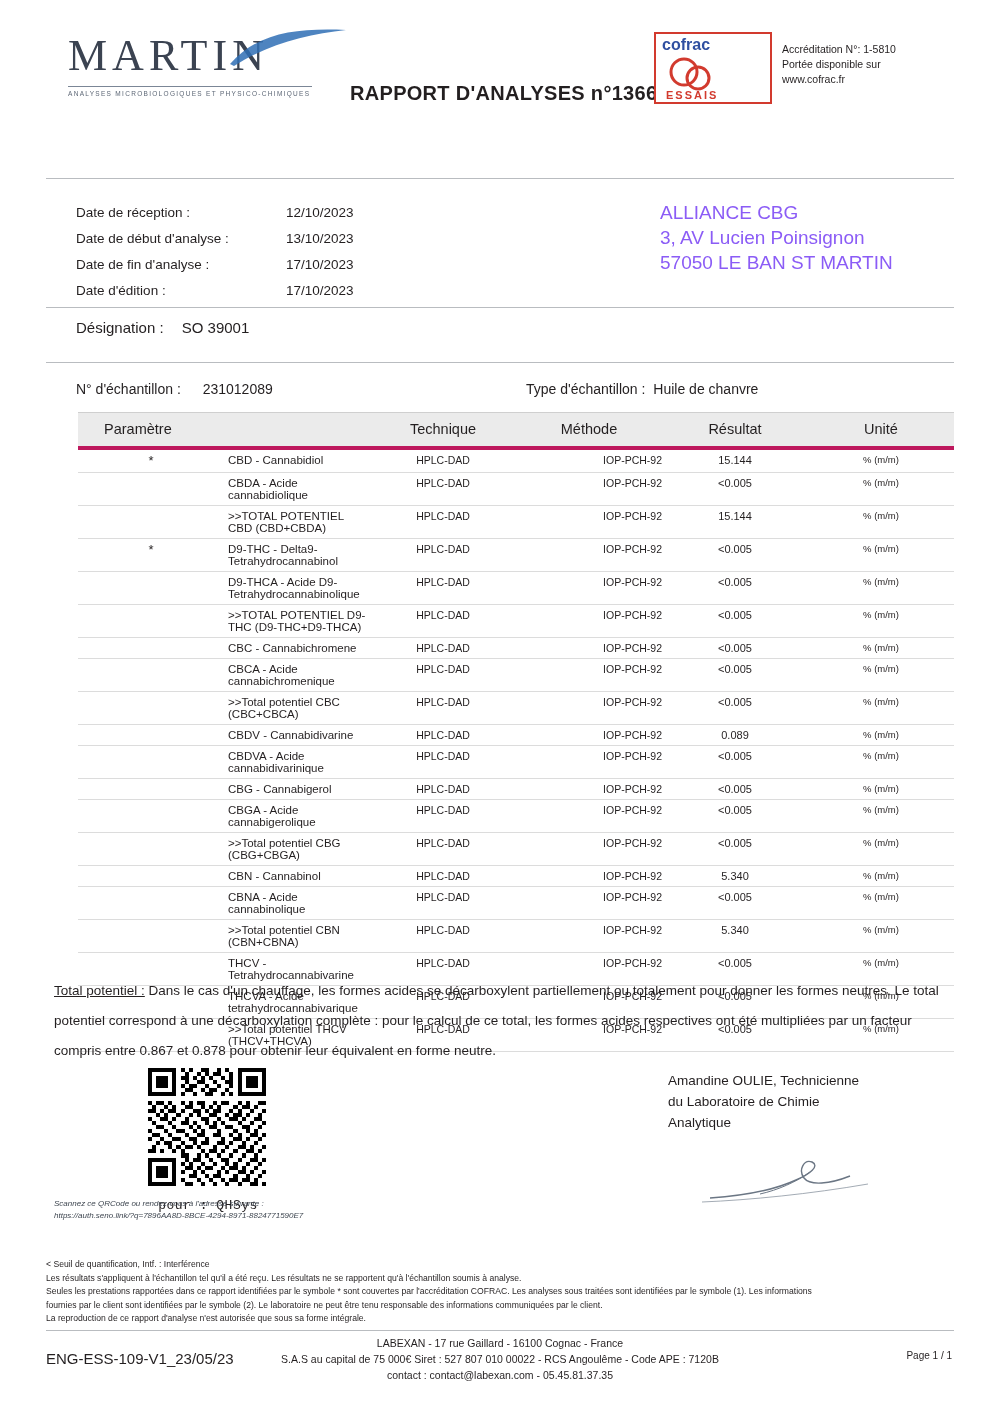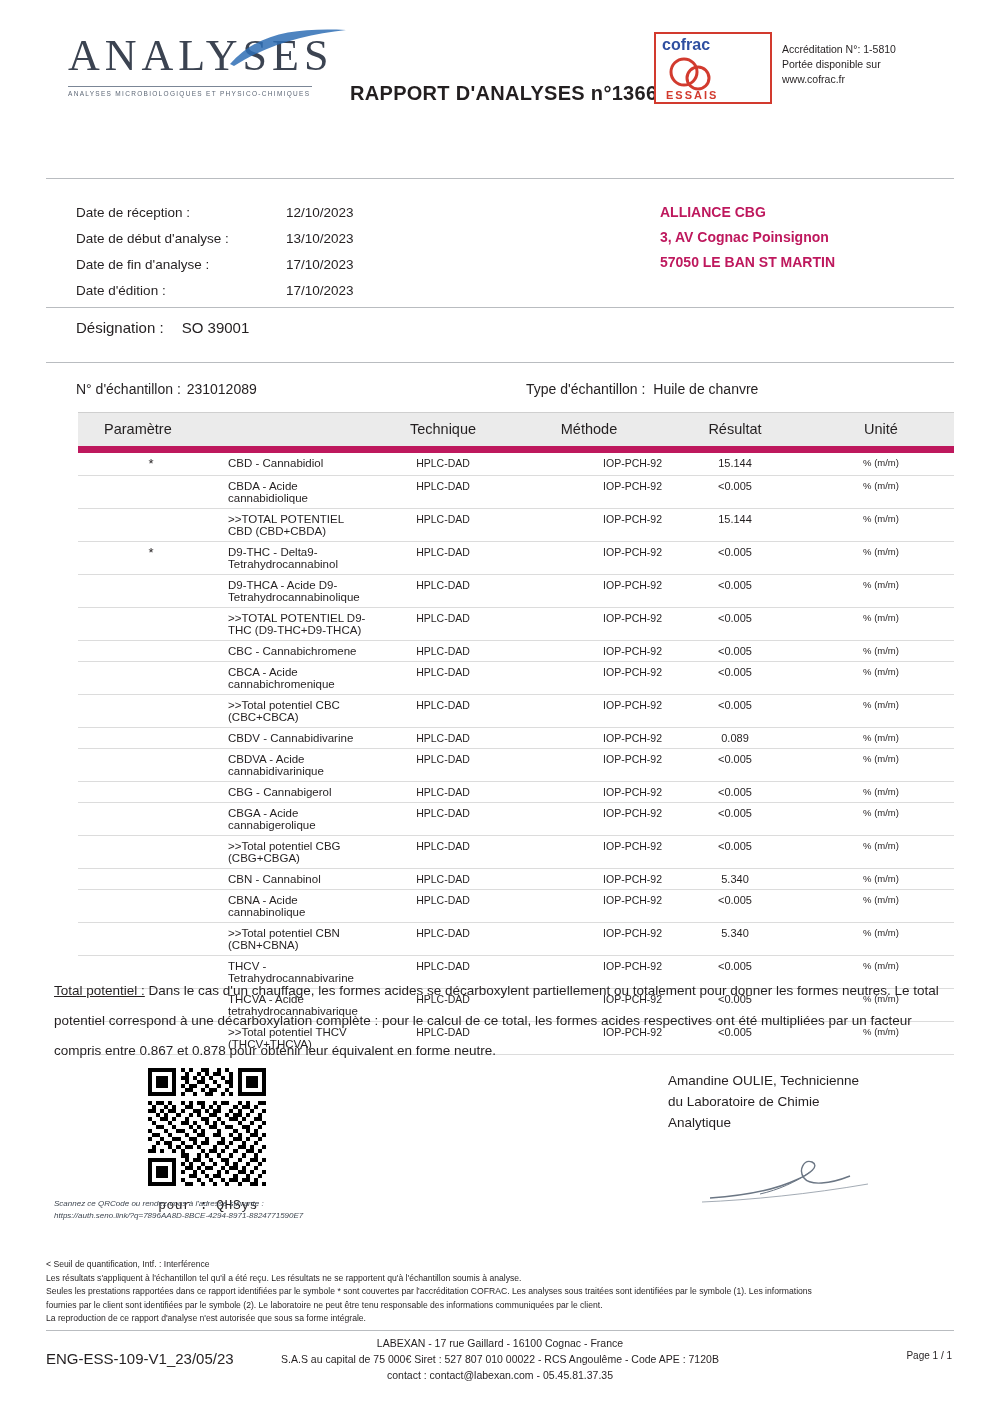--- a/index.html
+++ b/index.html
@@ -79,21 +79,21 @@
   .info {
     position: absolute; left: 76px; top: 200px; width: 430px;
     font-size: 13.5px; line-height: 26px; color: #231f20;
   }
   .info-row { display: flex; }
   .info-label { width: 210px; }
   .info-val { }
 
   .client {
     position: absolute; left: 660px; top: 200px;
-    font-size: 14px; line-height: 25px; color: #be185d; font-weight: bold;
+    font-size: 19px; line-height: 25px; color: #8b5cf6;
   }
 
   .rule-mid {
     position: absolute; left: 46px; right: 46px; top: 307px;
     border-top: 1px solid #b9bcc0;
   }
 
   .designation {
     position: absolute; left: 76px; top: 319px;
     font-size: 15px;
@@ -103,38 +103,38 @@
   .rule-mid2 {
     position: absolute; left: 46px; right: 46px; top: 362px;
     border-top: 1px solid #b9bcc0;
   }
 
   .sample-line {
     position: absolute; left: 76px; top: 381px; right: 46px;
     font-size: 14px;
   }
   .sample-no { position: absolute; left: 0; top: 0; }
-  .sample-no .val { margin-left: 2px; }
+  .sample-no .val { margin-left: 18px; }
   .sample-type { position: absolute; left: 450px; top: 0; }
   .sample-type .val { margin-left: 4px; }
 
   
   .tbl {
     position: absolute; left: 78px; top: 412px; width: 876px;
     border-collapse: collapse;
     table-layout: fixed;
   }
   .tbl th {
     background: #ebebeb;
     font-size: 14.5px;
     font-weight: normal;
     color: #231f20;
     padding: 8px 0 9px 0;
     border-top: 1px solid #cfcfcf;
-    border-bottom: 7px solid #be185d;
+    border-bottom: 4px solid #be185d;
     text-align: center;
   }
   .tbl th.p-param { text-align: left; padding-left: 26px; }
   .tbl td {
     font-size: 11.5px;
     padding: 4px 0 4px 0;
     border-bottom: 1px solid #dcdcdc;
     vertical-align: top;
     color: #231f20;
   }
@@ -201,21 +201,21 @@
 <body>
 
 <div class="page">
 
   <div class="header">
 
     <div class="logo-block">
       <svg class="logo-swoosh" viewBox="0 0 120 40">
         <path d="M2,36 C30,4 70,0 118,2 C80,6 40,16 6,38 Z" fill="#2f6fb5" opacity="0.85"></path>
       </svg>
-      <div class="logo-word">ANALYSES</div>
+      <div class="logo-word">MARTIN</div>
       <div class="logo-rule"></div>
       <div class="logo-sub">ANALYSES MICROBIOLOGIQUES ET PHYSICO-CHIMIQUES</div>
     </div>
 
     <div class="report-title">RAPPORT D'ANALYSES n°13660</div>
 
     <div class="cofrac">
       <svg class="cofrac-logo" viewBox="0 0 118 72">
         <rect x="1" y="1" width="116" height="70" fill="#ffffff" stroke="#d23a2e" stroke-width="2"></rect>
         <text x="8" y="18" font-family="Liberation Sans, sans-serif" font-size="16" fill="#2f4fa0" font-weight="bold">cofrac</text>
@@ -247,21 +247,21 @@
       <span class="info-val">17/10/2023</span>
     </div>
     <div class="info-row">
       <span class="info-label">Date d'édition :</span>
       <span class="info-val">17/10/2023</span>
     </div>
   </div>
 
   <div class="client">
     <div>ALLIANCE CBG</div>
-    <div>3, AV Cognac Poinsignon</div>
+    <div>3, AV Lucien Poinsignon</div>
     <div>57050 LE BAN ST MARTIN</div>
   </div>
 
   <div class="rule-mid"></div>
 
   <div class="designation">
     <span>Désignation :</span>
     <span class="val">SO 39001</span>
   </div>
 

